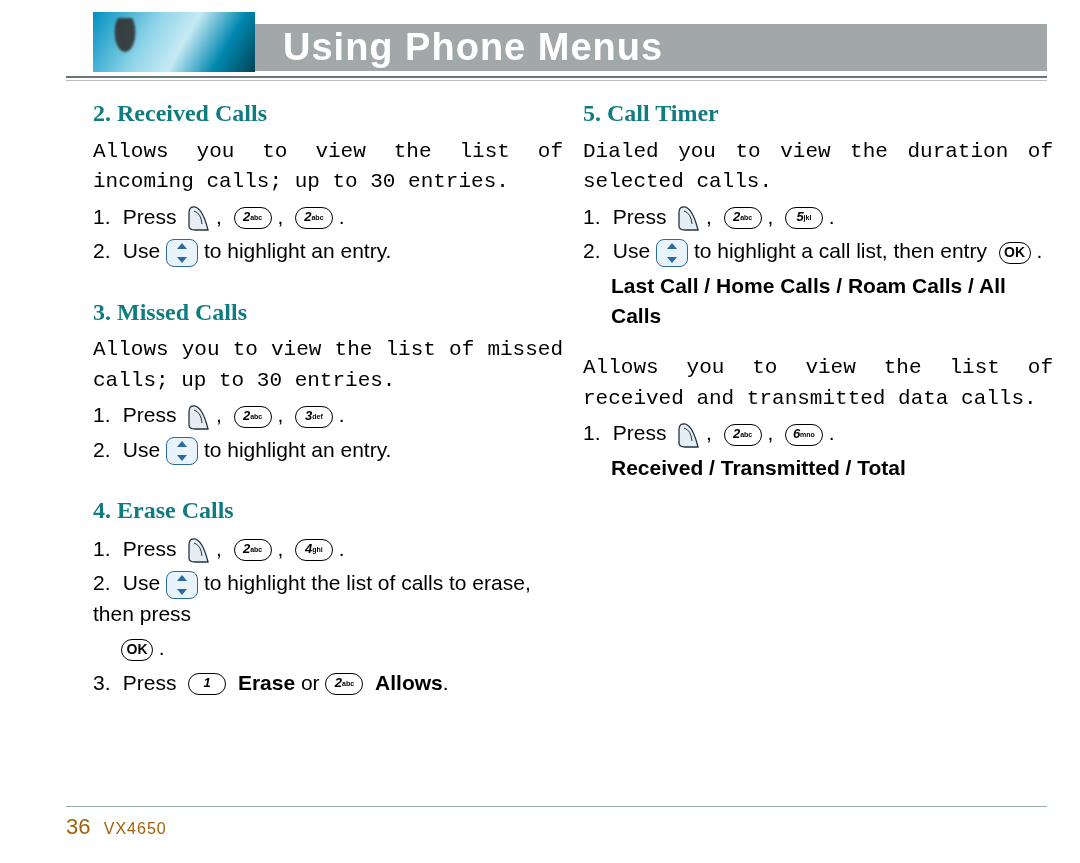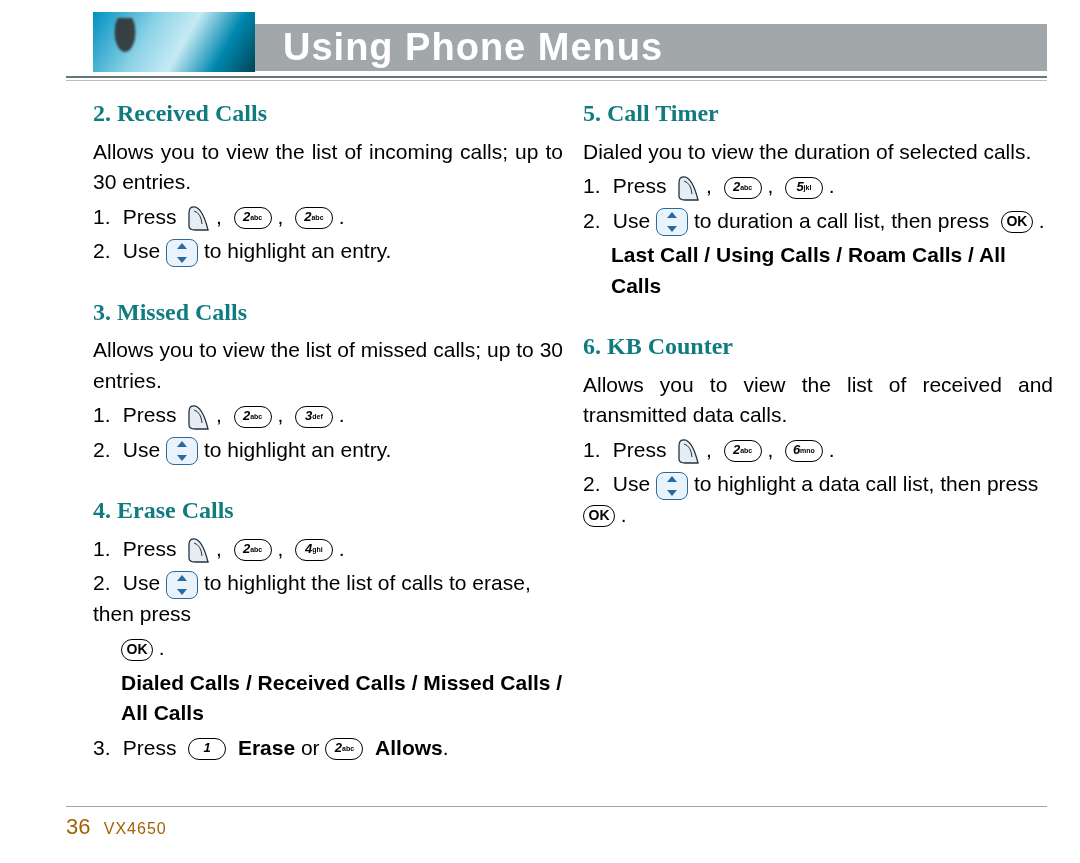--- a/index.html
+++ b/index.html
@@ -31,21 +31,21 @@
   .rule{position:absolute;left:50px;right:49px;top:76px;height:2px;background:#677;}
   .rule2{position:absolute;left:50px;right:49px;top:80px;height:1px;background:#bbb;}
   .col{position:absolute;top:90px;width:470px;font-size:21px;line-height:1.45;}
   .col-left{left:77px;}
   .col-right{left:567px;}
   .section-title{
     color:#117c80;font-weight:700;font-size:24px;
     margin-top:6px;margin-bottom:6px;
     font-family:Liberation Serif, serif;
   }
-  .body-text{text-align:justify;}
+  .body-text{text-align:justify;font-family:Liberation Mono, monospace;}
   .step{margin:4px 0;}
   .step-num{display:inline-block;width:24px;}
   .bold{font-weight:700;}
   
   .key{
     display:inline-block;vertical-align:middle;
     width:36px;height:20px;border:1.5px solid #000;border-radius:11px;
     font-size:12px;line-height:18px;text-align:center;font-style:italic;
     position:relative;font-family:Arial,Helvetica,sans-serif;
     letter-spacing:0;font-weight:700;
@@ -147,21 +147,20 @@
     </div>
     <div class="step">
       <span class="step-num">2.</span>
       <span>Use</span>
       <span class="nav-key"></span>
       <span>to highlight the list of calls to erase, then press</span>
       <div class="indent" style="margin-top:4px;">
         <span class="key key-ok">OK</span> .
       </div>
     </div>
-    <div class="step bold indent">Dialed Calls / Received Calls / Missed Calls / All Calls</div>
     <div class="step">
       <span class="step-num">3.</span>
       <span>Press</span>&nbsp;
       <span class="key"><span class="num">1</span><span class="sub"></span></span>&nbsp;
       <span class="bold">Erase</span><span> or </span>
       <span class="key"><span class="num">2</span><span class="sub">abc</span></span>&nbsp;
       <span class="bold">Allows</span>.
     </div>
   </div>
 
@@ -176,46 +175,39 @@
             <path d="M5 3 Q1 3 1 9 L1 22 Q1 26 7 26 L20 26 Q14 2 5 3 Z" fill="#e7eef3" stroke="#234" stroke-width="1.3"></path>
             <path d="M6 7 Q13 9 14 20" fill="none" stroke="#234" stroke-width="1"></path>
           </svg></span> ,&nbsp;
       <span class="key"><span class="num">2</span><span class="sub">abc</span></span> ,&nbsp;
       <span class="key"><span class="num">5</span><span class="sub">jkl</span></span> .
     </div>
     <div class="step">
       <span class="step-num">2.</span>
       <span>Use</span>
       <span class="nav-key"></span>
-      <span>to duration a call list, then press</span>&nbsp;
+      <span>to highlight a call list, then entry</span>&nbsp;
       <span class="key key-ok">OK</span> .
     </div>
-    <div class="step bold indent">Last Call / Using Calls / Roam Calls / All Calls</div>
+    <div class="step bold indent">Last Call / Home Calls / Roam Calls / All Calls</div>
 
     <div class="gap"></div>
 
-    <div class="section-title">6. KB Counter</div>
     <div class="body-text">Allows you to view the list of received and transmitted data calls.</div>
     <div class="step">
       <span class="step-num">1.</span>
       <span>Press</span>&nbsp;
       <span class="soft-key"><svg width="22" height="28">
             <path d="M5 3 Q1 3 1 9 L1 22 Q1 26 7 26 L20 26 Q14 2 5 3 Z" fill="#e7eef3" stroke="#234" stroke-width="1.3"></path>
             <path d="M6 7 Q13 9 14 20" fill="none" stroke="#234" stroke-width="1"></path>
           </svg></span> ,&nbsp;
       <span class="key"><span class="num">2</span><span class="sub">abc</span></span> ,&nbsp;
       <span class="key"><span class="num">6</span><span class="sub">mno</span></span> .
     </div>
-    <div class="step">
-      <span class="step-num">2.</span>
-      <span>Use</span>
-      <span class="nav-key"></span>
-      <span>to highlight a data call list, then press</span>&nbsp;
-      <span class="key key-ok">OK</span> .
-    </div>
+    <div class="step bold indent">Received / Transmitted / Total</div>
   </div>
 
   <div class="footer-rule"></div>
   <div class="footer">
     <span class="pg">36</span>
     <span class="model">VX4650</span>
   </div>
 </div>
 
 </body></html>

